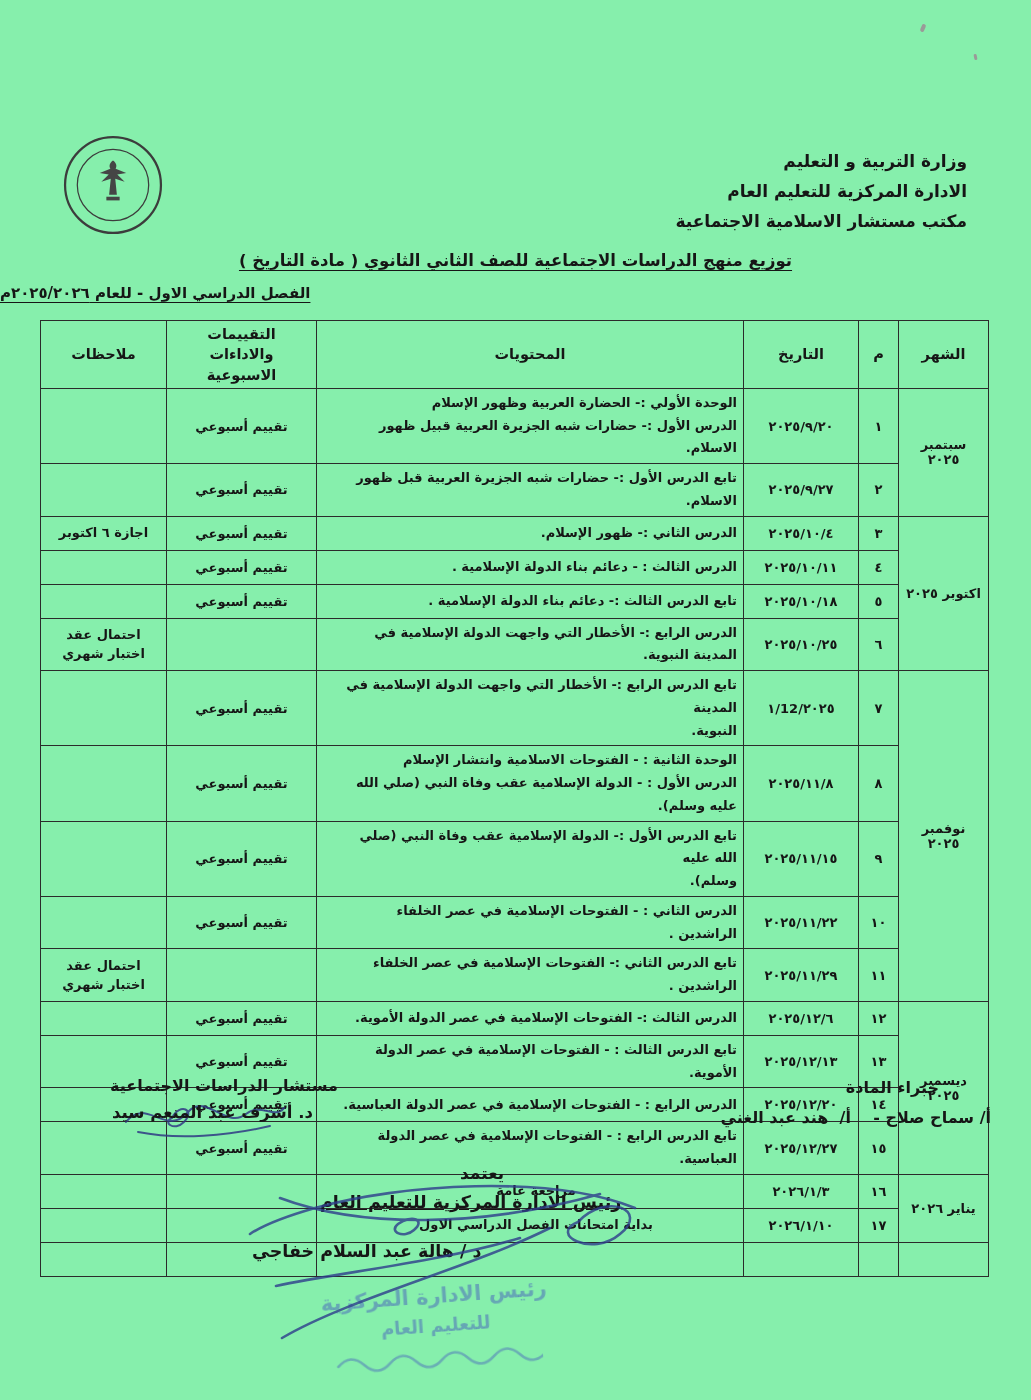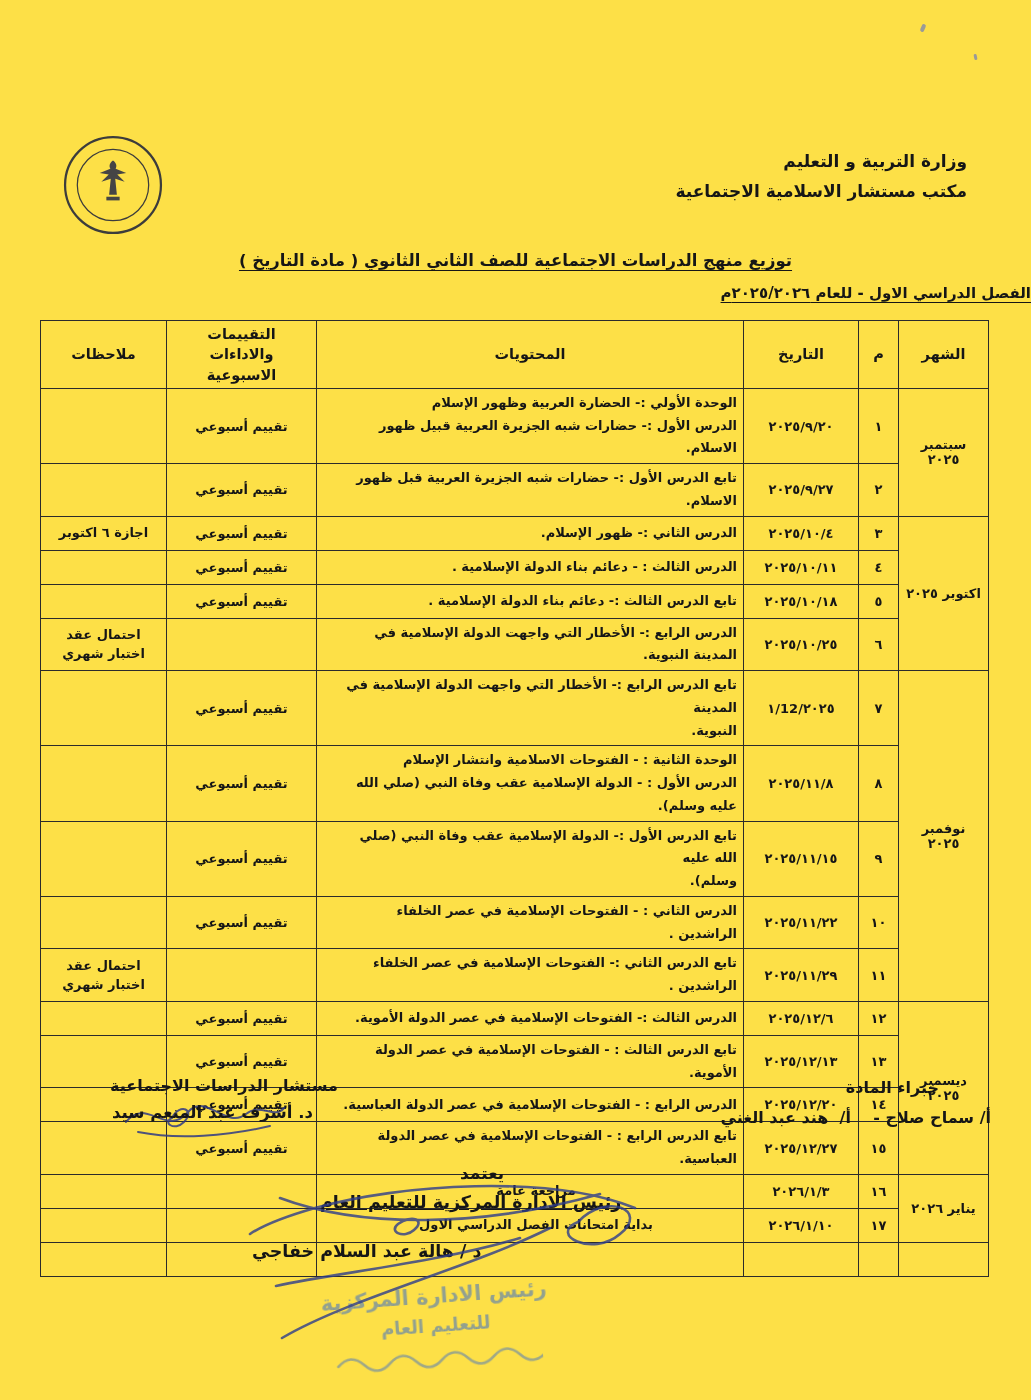--- a/index.html
+++ b/index.html
@@ -1,30 +1,30 @@
 <!DOCTYPE html>
 <html lang="ar" dir="rtl"><head>
 <meta charset="utf-8">
 <style>
   * { margin:0; padding:0; box-sizing:border-box; }
   html,body { background:#e9e9e9; }
   .page {
     position:relative; width:1031px; height:1400px; margin:0 auto;
-    background:#fde047; color:#161616; direction:rtl; overflow:hidden;
+    background:#86efac; color:#161616; direction:rtl; overflow:hidden;
     font-family:"DejaVu Sans","Liberation Sans",sans-serif;
   }
 
   
   .ministry-header { position:absolute; top:146px; right:64px; text-align:right;
     font-weight:bold; font-size:17px; line-height:30px; white-space:nowrap; }
   .logo { position:absolute; top:134px; left:62px; width:102px; height:102px; }
   .doc-title { position:absolute; top:251px; width:100%; text-align:center;
     font-size:16.5px; font-weight:bold; white-space:nowrap;
     text-decoration:underline; text-underline-offset:4px; }
-  .doc-subtitle { position:absolute; top:284px; width:100%; text-align:right;
+  .doc-subtitle { position:absolute; top:284px; width:100%; text-align:left;
     font-size:15px; font-weight:bold; white-space:nowrap;
     text-decoration:underline; text-underline-offset:4px;margin-left:40px; }
 
   
   table.schedule { position:absolute; top:320px; right:42px; border-collapse:collapse;
     table-layout:fixed; width:948px; }
   .schedule th, .schedule td { border:1.6px solid #2b2b2b; vertical-align:middle;
     font-weight:bold; padding:3px 6px; }
   .schedule th { font-size:14.5px; height:46px; text-align:center; line-height:1.4; }
   .schedule td { height:34px; font-size:13px; text-align:center; }
@@ -77,20 +77,21 @@
       <text font-size="6" fill="#4a4a4a" letter-spacing="1.2" font-weight="bold">
         <textPath href="#ringPath">MINISTRY OF EDUCATION AND TECHNICAL EDUCATION</textPath>
       </text>
       <path d="M50 26 c3 2 4.2 5 2.6 8 l10.4 4.2 -8.8 1.6 7.2 7 -9.2 -3 1.6 15.8 -7.6 0 1.6 -15.8 -9.2 3 7.2 -7 -8.8 -1.6 10.4 -4.2 c-1.6 -3 -0.4 -6 2.6 -8 z" fill="#454545"></path>
       <rect x="43.5" y="61.5" width="13" height="3.6" fill="#454545"></rect>
     </svg>
   </div>
 
   <div class="ministry-header">
     <div>وزارة التربية و التعليم</div>
+    <div>الادارة المركزية للتعليم العام</div>
     <div>مكتب مستشار الاسلامية الاجتماعية</div>
   </div>
 
   <div class="doc-title">توزيع  منهج الدراسات الاجتماعية للصف الثاني الثانوي ( مادة التاريخ )</div>
   <div class="doc-subtitle">الفصل الدراسي الاول - للعام ٢٠٢٥/٢٠٢٦م</div>
 
   <table class="schedule">
     <colgroup>
       <col style="width:90px">
         <col style="width:40px">

